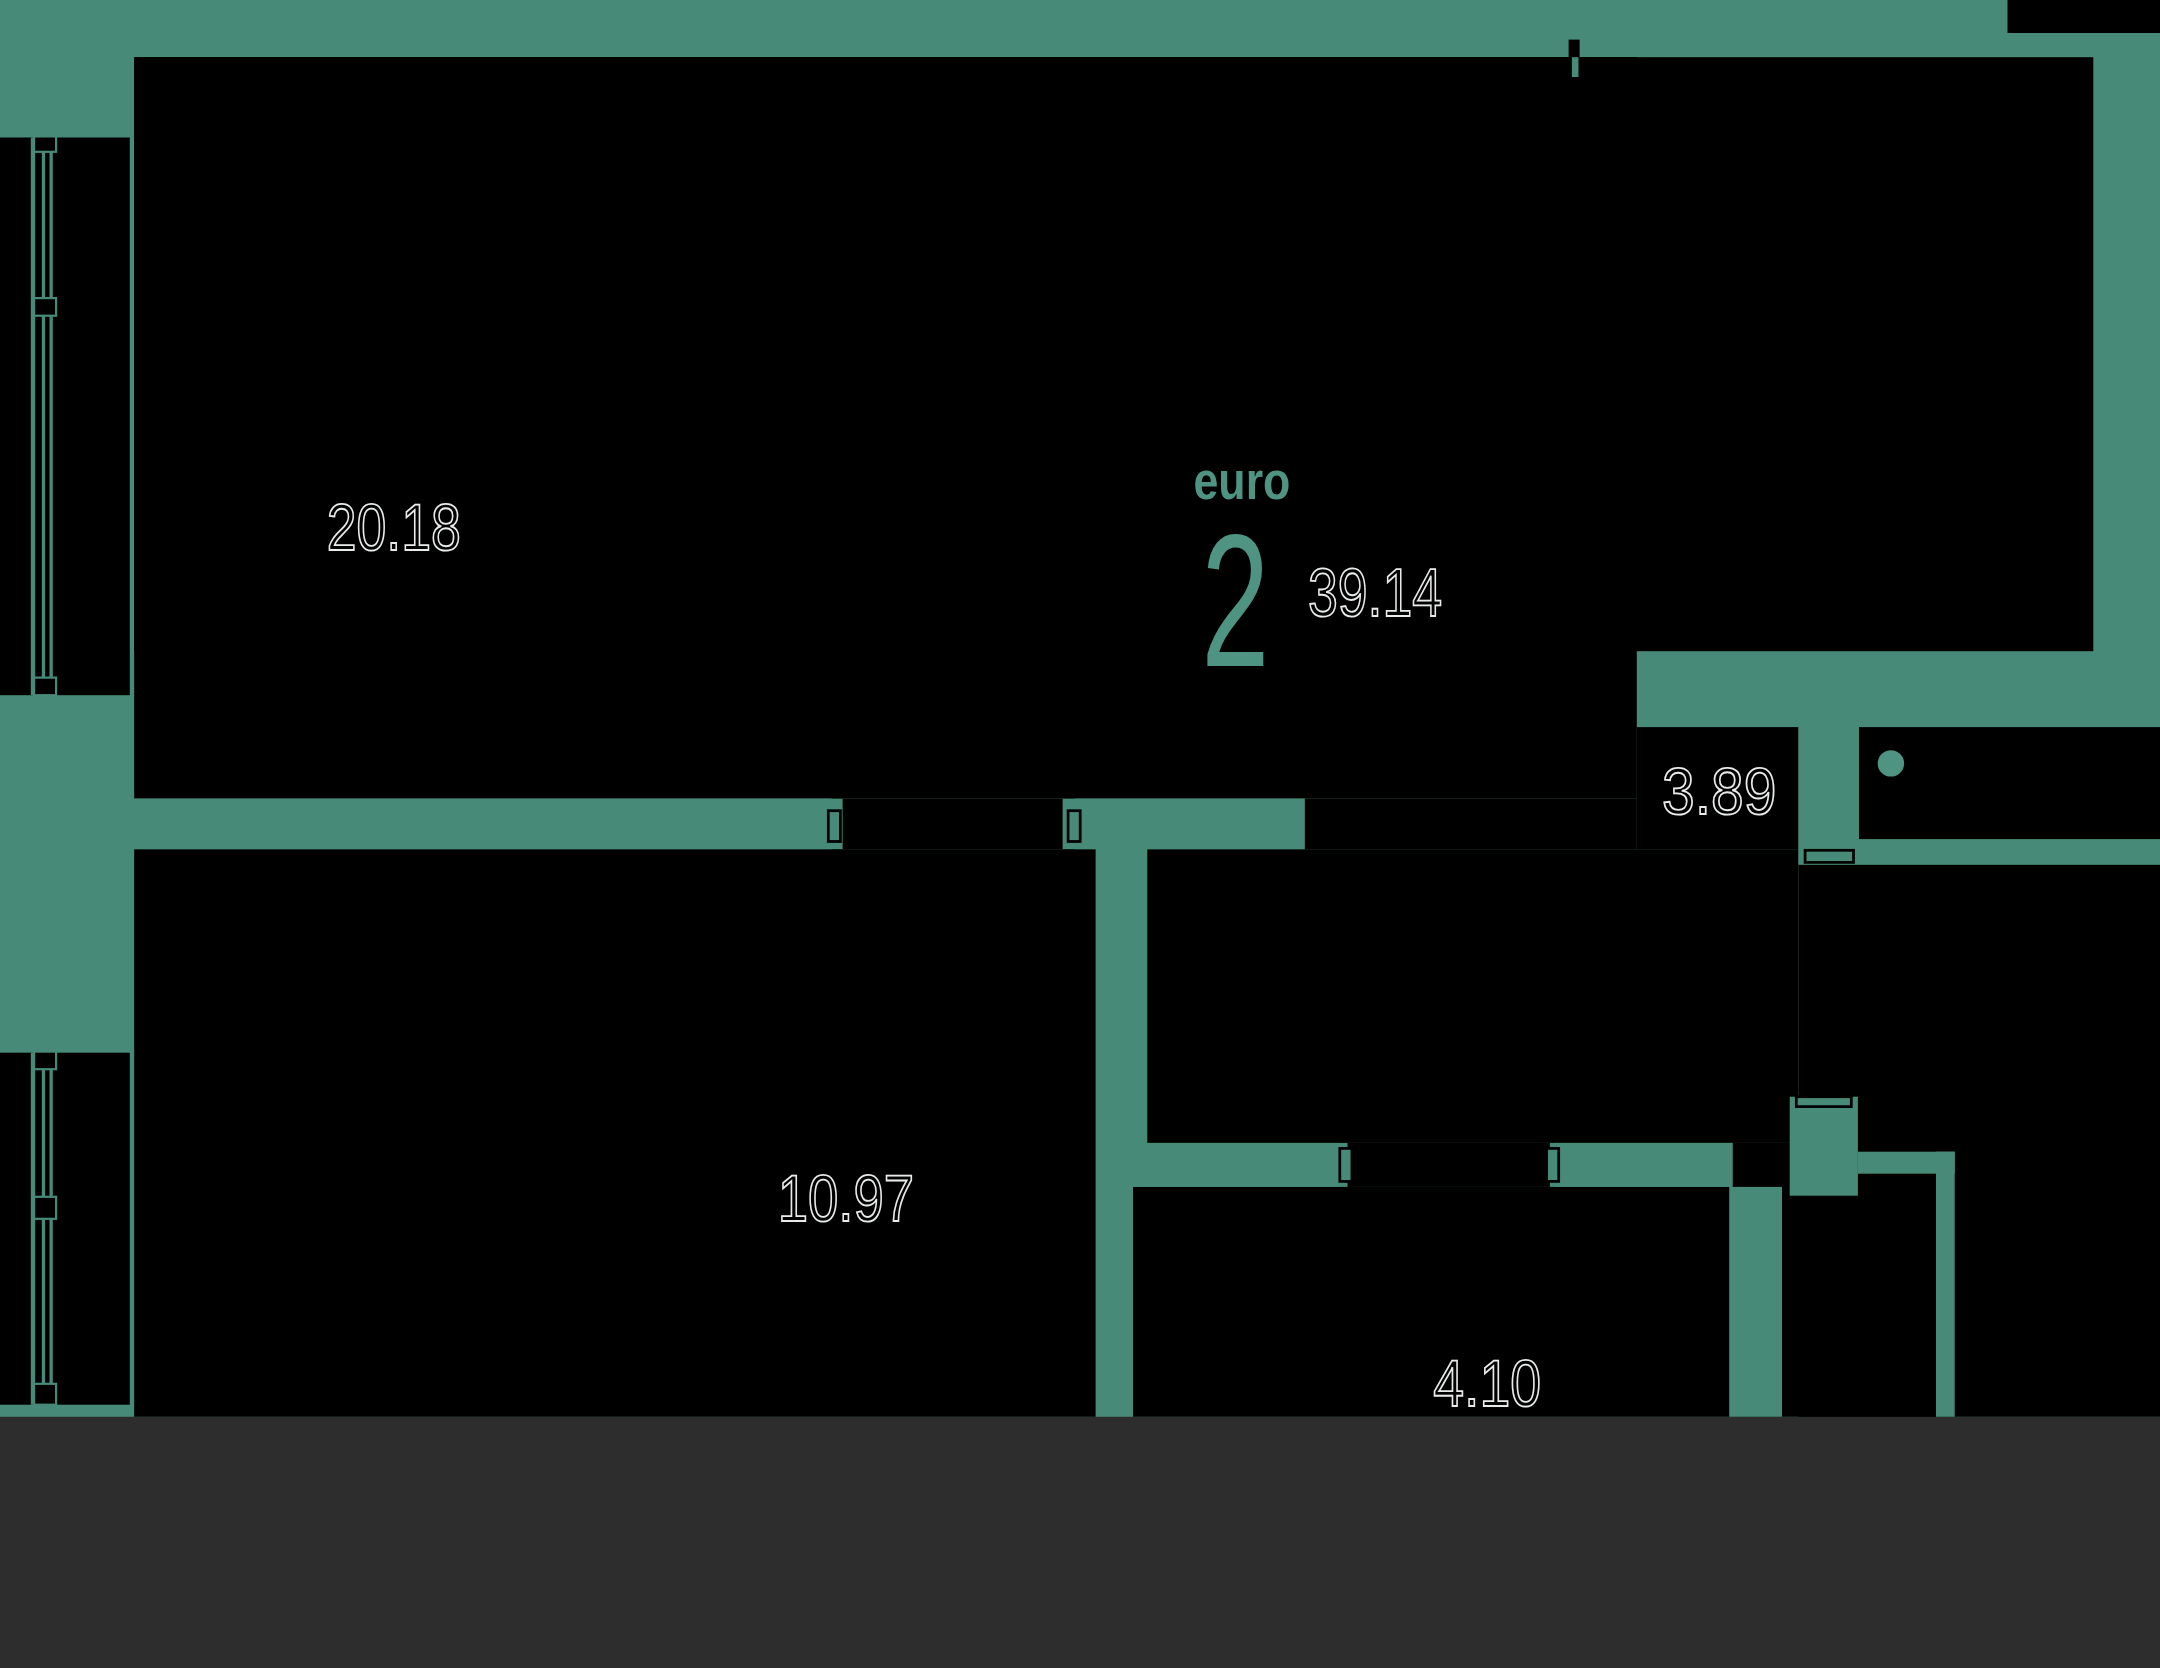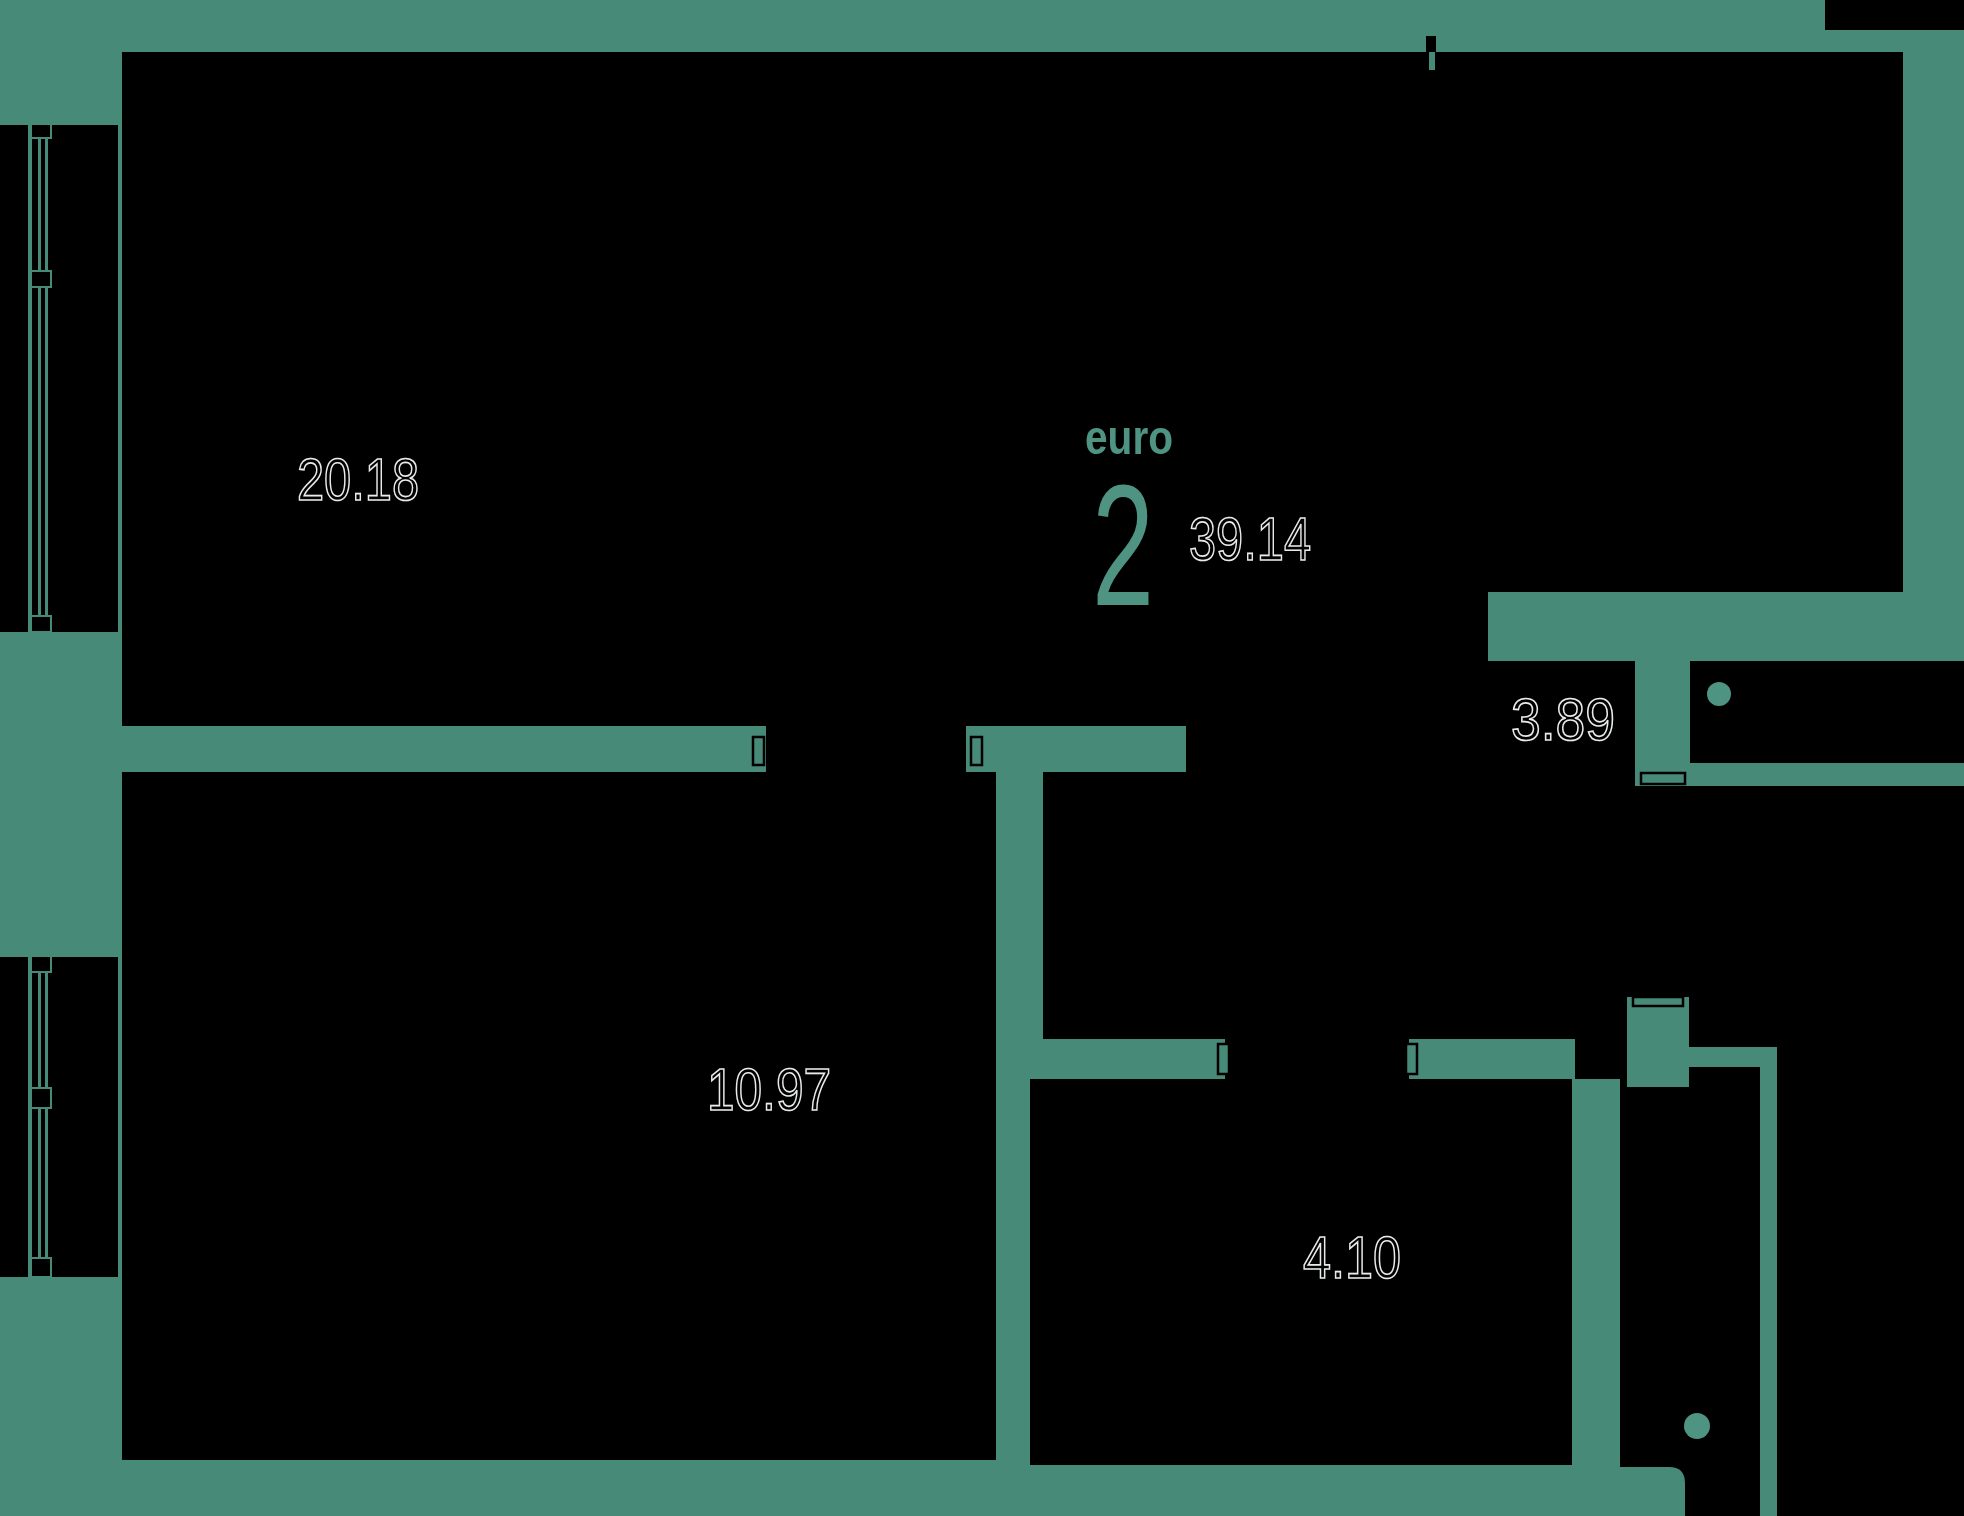--- a/index.html
+++ b/index.html
@@ -1,18 +1,18 @@
 <!DOCTYPE html>
 <html><head>
 <meta charset="utf-8">
 <style>
   html,body{margin:0;padding:0;background:#2d2d2d;}
   .stage{
     position:relative;
-    width:1964px;height:1516px;
+    width:1964px;height:1288px;
     overflow:hidden;
     font-family:"Liberation Sans", sans-serif;
   }
   .stage svg{display:block;width:1964px;height:1516px;}
   text{font-family:"Liberation Sans","DejaVu Sans",sans-serif;}
 </style>
 </head>
 <body>
 
 <div class="stage">

